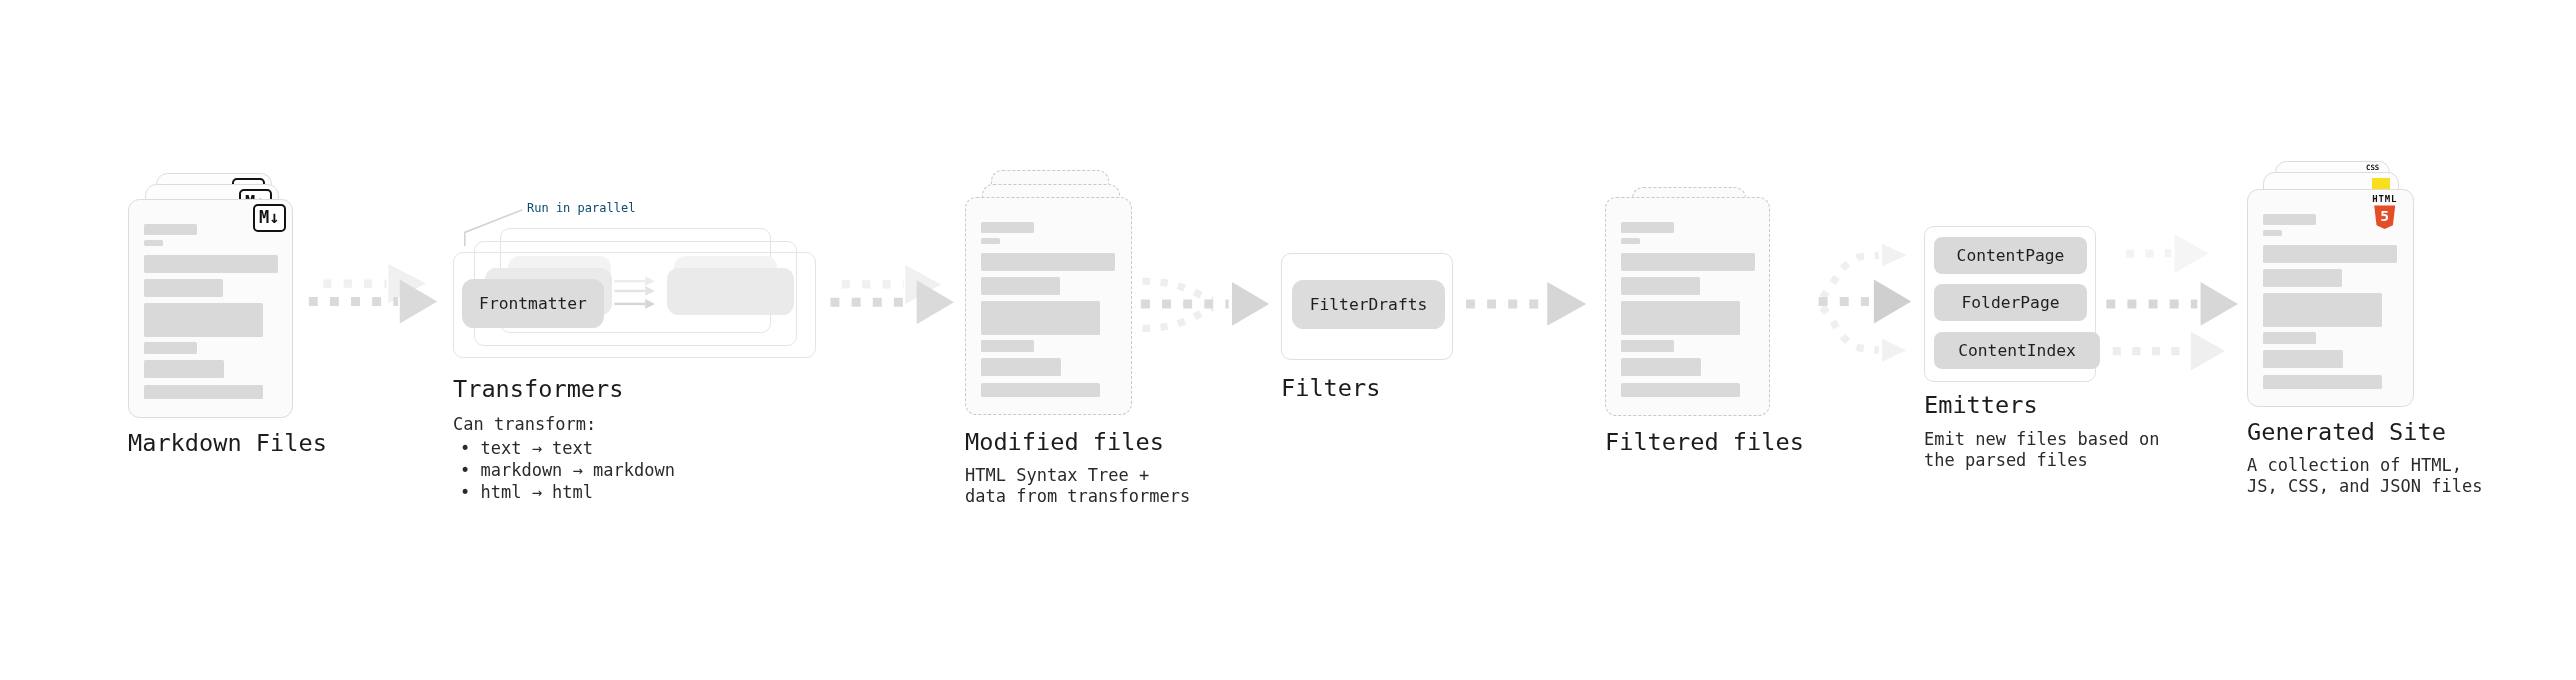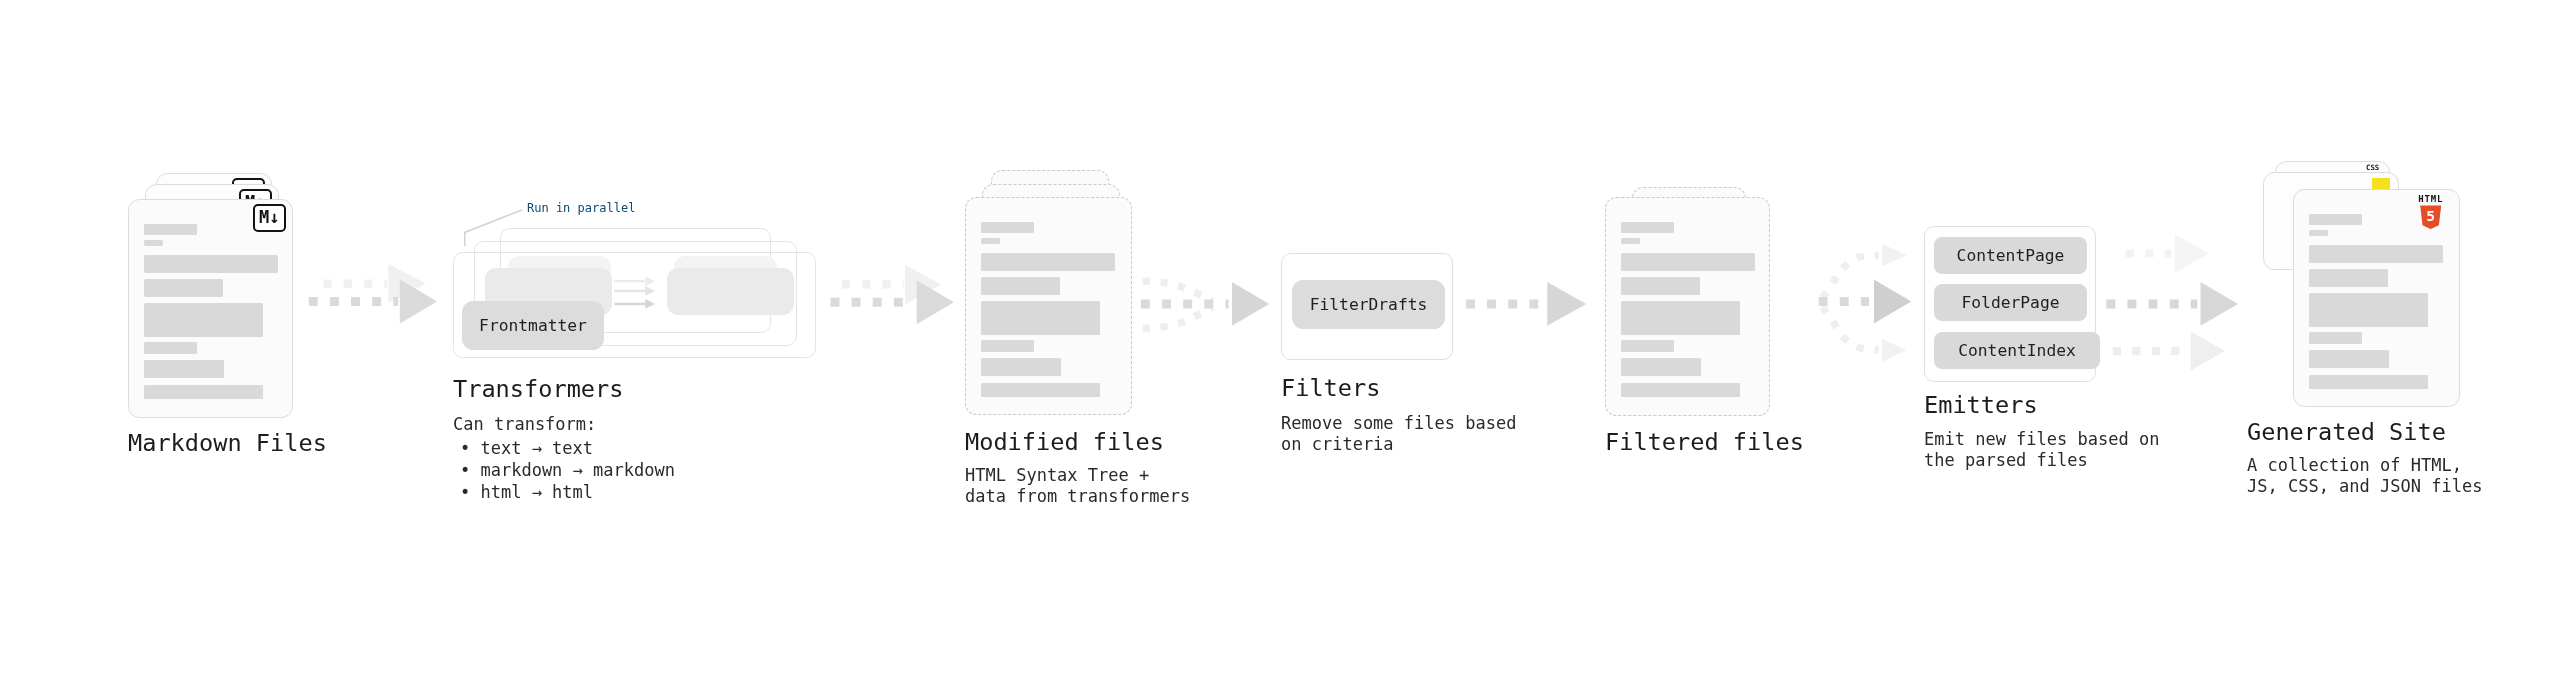--- a/index.html
+++ b/index.html
@@ -84,21 +84,21 @@
   <div class="h-label" style="left:128px;top:429px;">Markdown Files</div>
 
   <div class="outline-box" style="left:500px;top:228px;width:271px;height:105px;"></div>
   <div class="outline-box" style="left:474px;top:241px;width:323px;height:105px;"></div>
   <div class="outline-box" style="left:453px;top:252px;width:363px;height:106px;"></div>
 
   <div class="annotation" style="left:527px;top:201px;">Run in parallel</div>
 
   <div class="pill ghost2" style="left:508px;top:256px;width:103px;height:47px;"></div>
   <div class="pill ghost1" style="left:485px;top:268px;width:127px;height:47px;"></div>
-  <div class="pill" style="left:462px;top:279px;width:142px;height:49px;margin-top:22px;">Frontmatter</div>
+  <div class="pill" style="left:462px;top:279px;width:142px;height:49px;">Frontmatter</div>
 
   <div class="pill ghost2" style="left:674px;top:256px;width:103px;height:47px;"></div>
   <div class="pill ghost1" style="left:667px;top:268px;width:127px;height:47px;"></div>
 
   <div class="h-label" style="left:453px;top:375px;">Transformers</div>
   <div class="desc" style="left:453px;top:414px;">Can transform:</div>
   <div class="bullets" style="left:460px;top:437px;">
     <div>• text → text</div>
     <div>• markdown → markdown</div>
     <div>• html → html</div>
@@ -120,24 +120,20 @@
   </div>
   <div class="h-label" style="left:965px;top:428px;">Modified files</div>
   <div class="desc" style="left:965px;top:465px;">
     <div>HTML Syntax Tree +</div>
     <div>data from transformers</div>
   </div>
 
   <div class="panel" style="left:1281px;top:253px;width:172px;height:107px;"></div>
   <div class="pill" style="left:1292px;top:280px;width:153px;height:49px;">FilterDrafts</div>
   <div class="h-label" style="left:1281px;top:374px;">Filters</div>
-  <div class="desc" style="left:1281px;top:413px;">
-    <div>Remove some files based</div>
-    <div>on criteria</div>
-  </div>
 
   <div class="card dashedc" style="left:1632px;top:187px;width:114px;height:57px;"></div>
   <div class="card dashedc" style="left:1605px;top:197px;width:165px;height:219px;">
     <div class="bars">
       <div class="bar b1"></div>
       <div class="bar b2"></div>
       <div class="bar b3"></div>
       <div class="bar b4"></div>
       <div class="bar b5"></div>
       <div class="bar b6"></div>
@@ -159,21 +155,21 @@
 
   <div class="card solid sliver" style="left:2275px;top:161px;width:115px;height:81px;">
     <div class="logo-css">
       <div class="word">CSS</div>
       <div class="bar-b"></div>
     </div>
   </div>
   <div class="card solid sliver" style="left:2263px;top:172px;width:136px;height:98px;">
     <div class="logo-js"></div>
   </div>
-  <div class="card solid" style="left:2247px;top:189px;width:167px;height:218px;margin-left:46px;">
+  <div class="card solid" style="left:2247px;top:189px;width:167px;height:218px;">
     <div class="logo-html5">
       <div class="word">HTML</div>
       <div class="shield">5</div>
     </div>
     <div class="bars">
       <div class="bar b1"></div>
       <div class="bar b2"></div>
       <div class="bar b3"></div>
       <div class="bar b4"></div>
       <div class="bar b5"></div>

